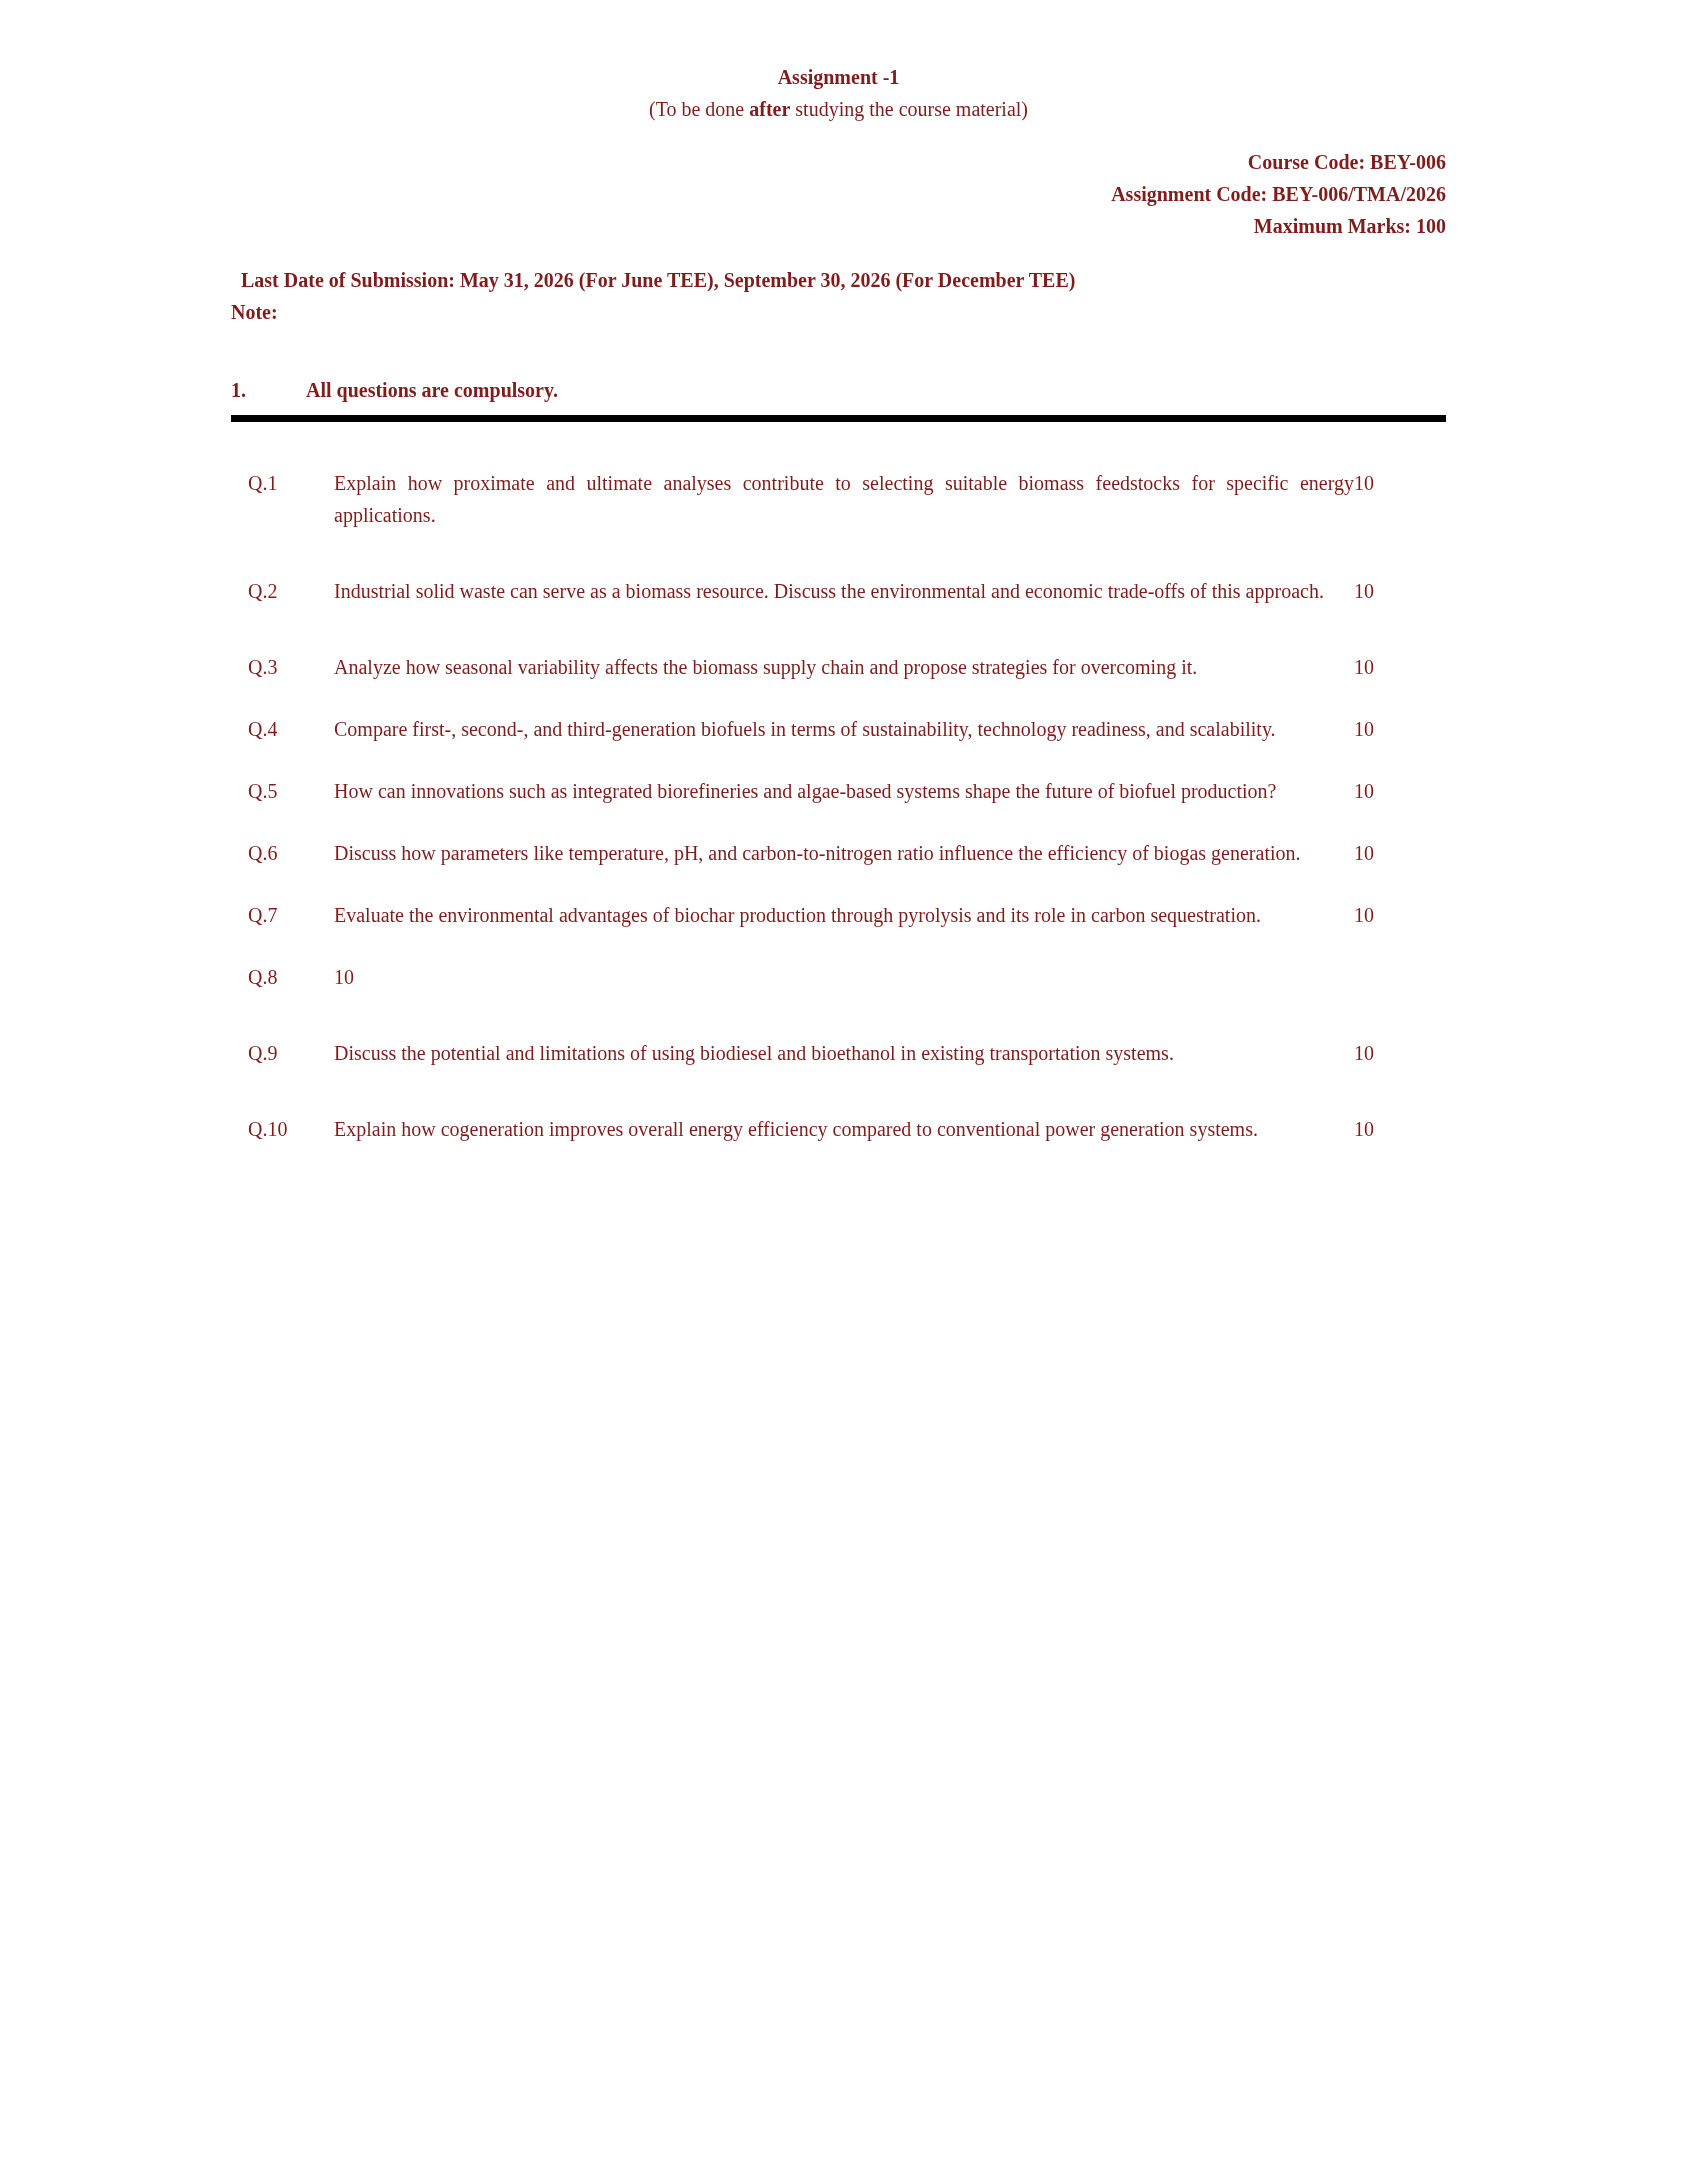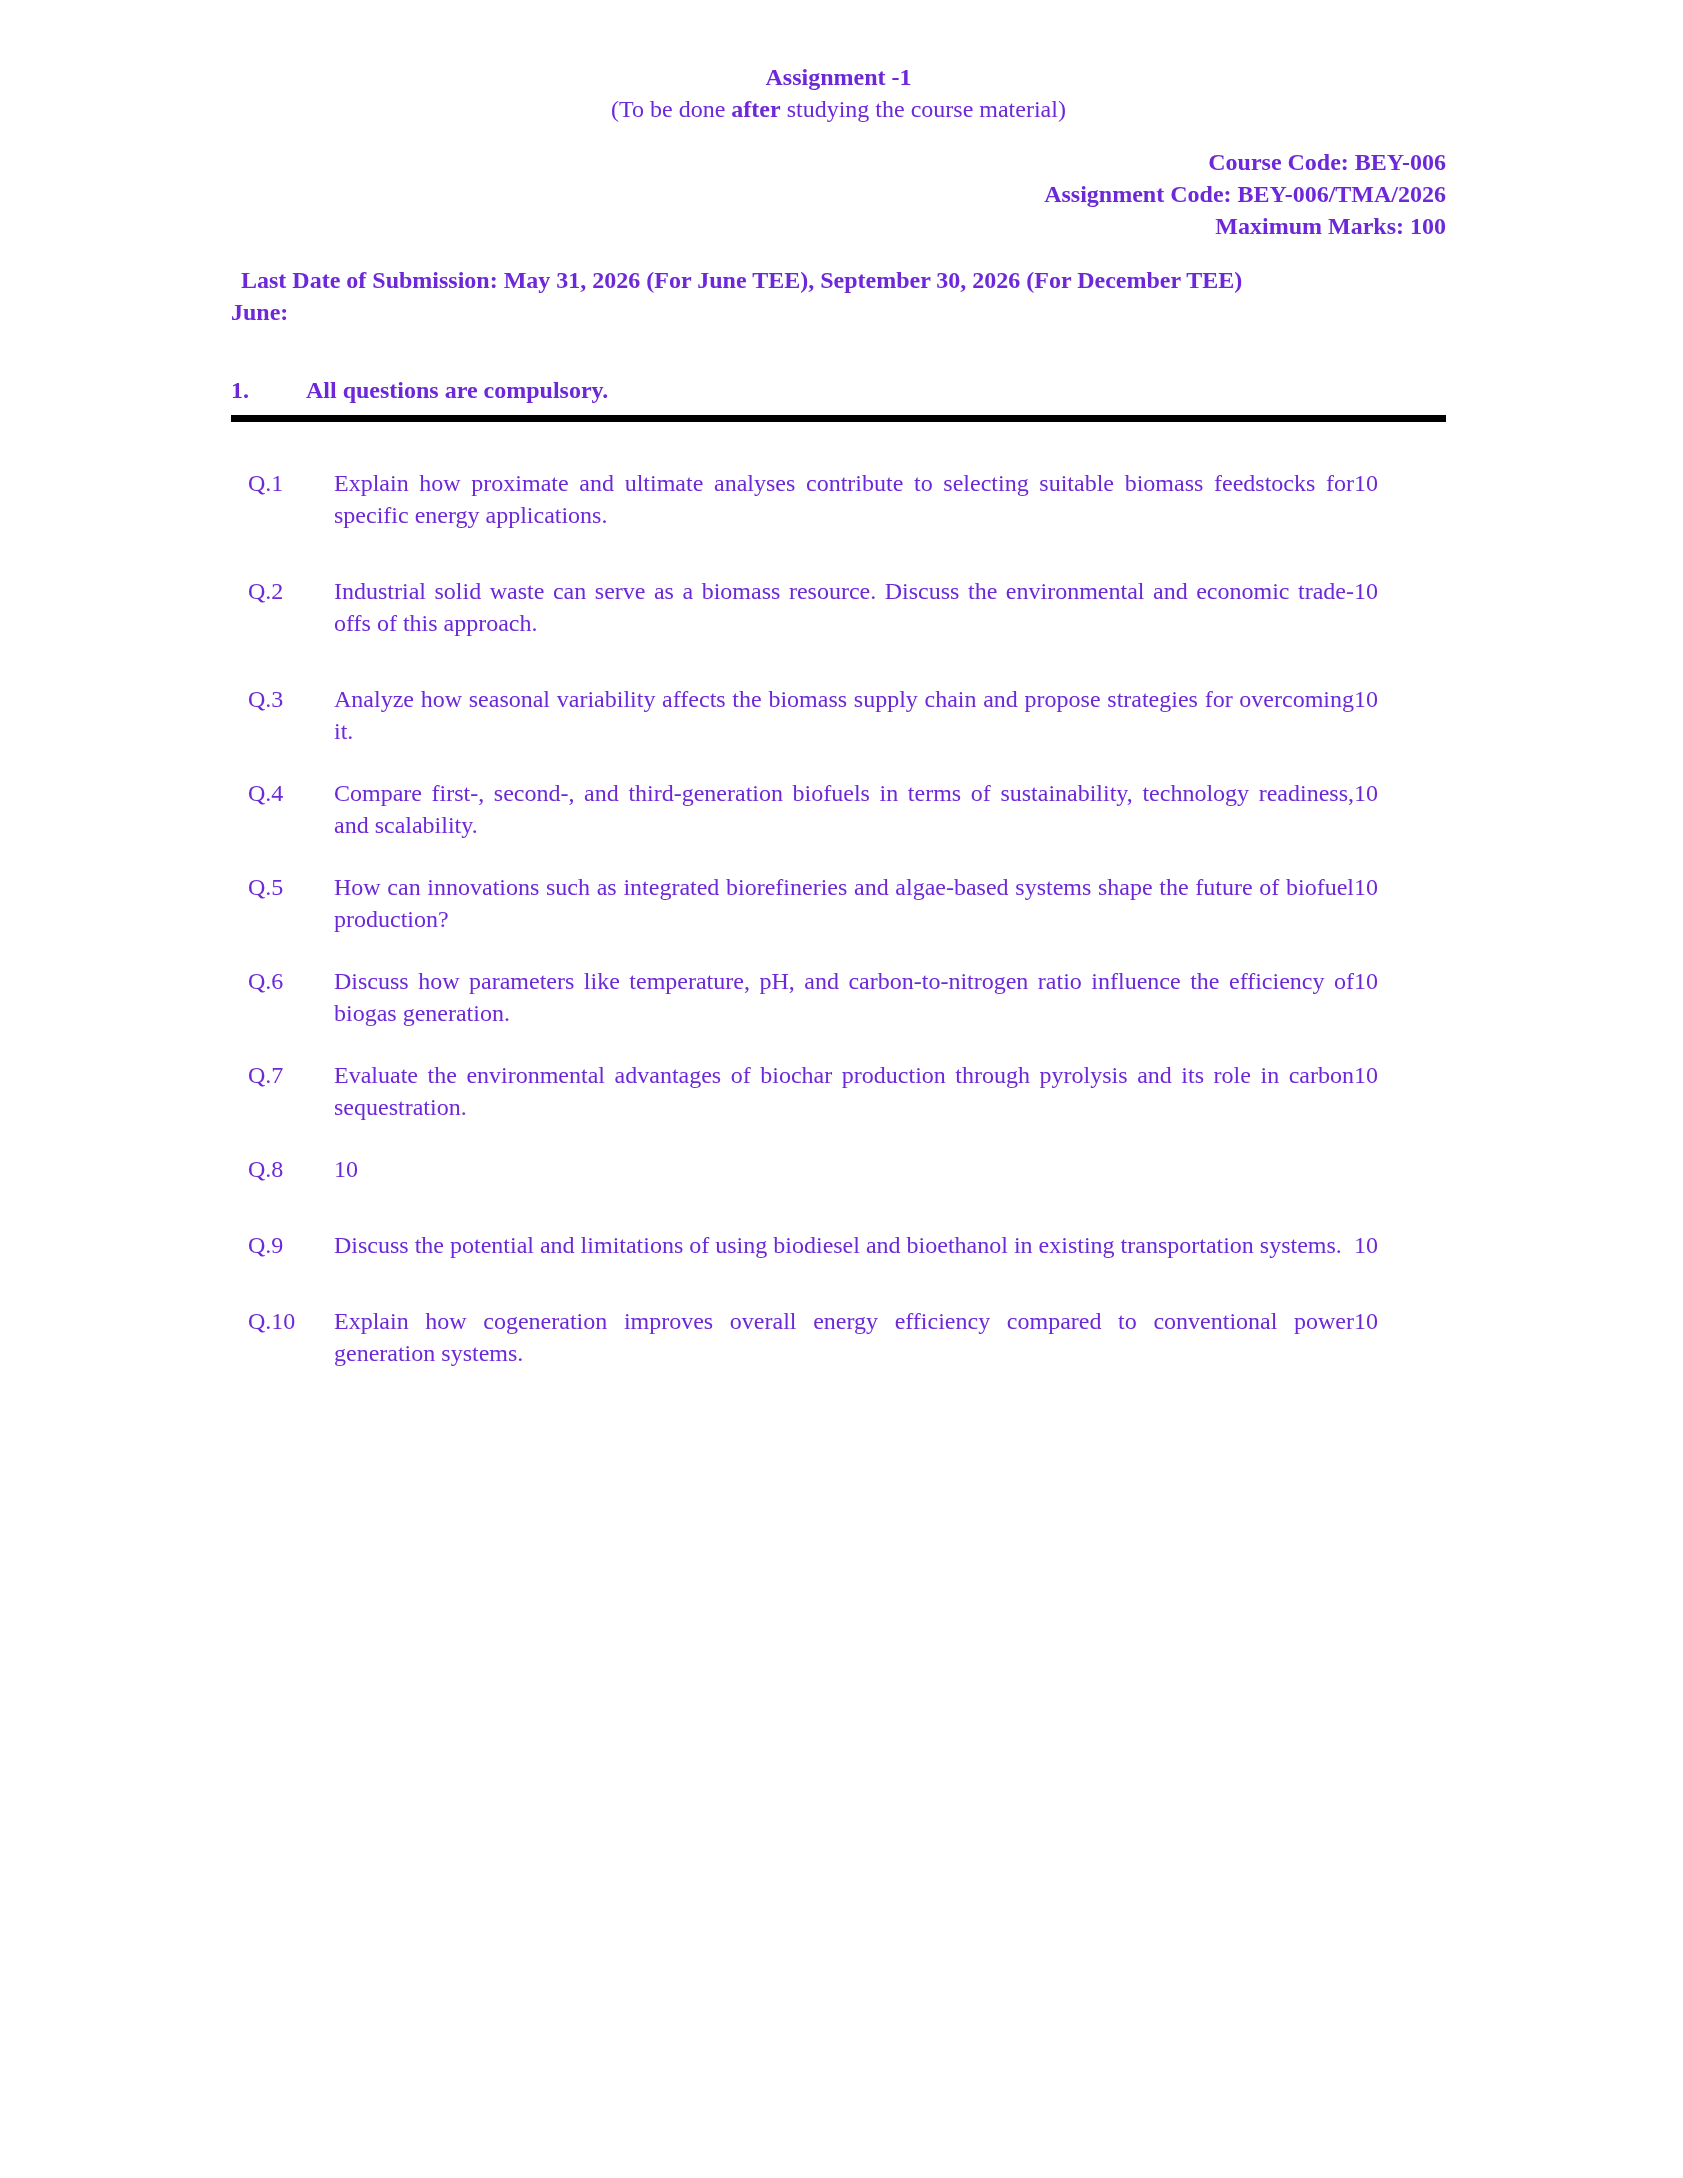--- a/index.html
+++ b/index.html
@@ -2,23 +2,23 @@
 <html><head>
 <meta charset="utf-8">
 <style>
   html, body { margin: 0; padding: 0; background: #e8e8e8; }
   .page {
     width: 1683px;
     height: 2178px;
     background: #ffffff;
     position: relative;
     font-family: "Liberation Serif", "DejaVu Serif", serif;
-    font-size: 24px;
+    font-size: 20px;
     line-height: 32px;
-    color: #6d28d9;
+    color: #7f1d1d;
     overflow: hidden;
   }
   .content {
     margin-left: 231px;
     width: 1215px;
     padding-top: 61px;
   }
   .doc-title {
     text-align: center;
     font-weight: bold;
@@ -84,21 +84,21 @@
     <div class="doc-subtitle"><span>(To be done </span><span class="bold">after</span><span> studying the course material)</span></div>
 
     <div class="meta-block">
       <div class="meta-line">Course Code: BEY-006</div>
       <div class="meta-line">Assignment Code: BEY-006/TMA/2026</div>
       <div class="meta-line">Maximum Marks: 100</div>
     </div>
 
     <div class="last-date">Last Date of Submission: May 31, 2026 (For June TEE), September 30, 2026 (For December TEE)</div>
 
-    <div class="note-label">June:</div>
+    <div class="note-label">Note:</div>
 
     <div class="instruction-row">
       <span class="inst-num">1.</span>
       <span class="inst-text">All questions are compulsory.</span>
     </div>
 
     <div class="rule"></div>
 
     <div class="questions">
 

